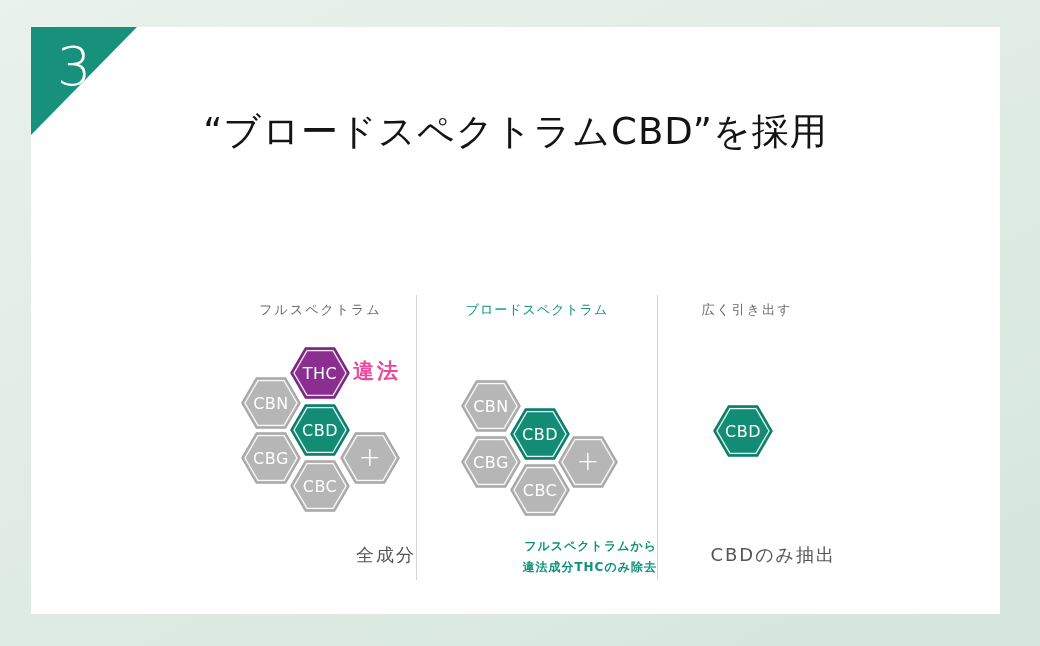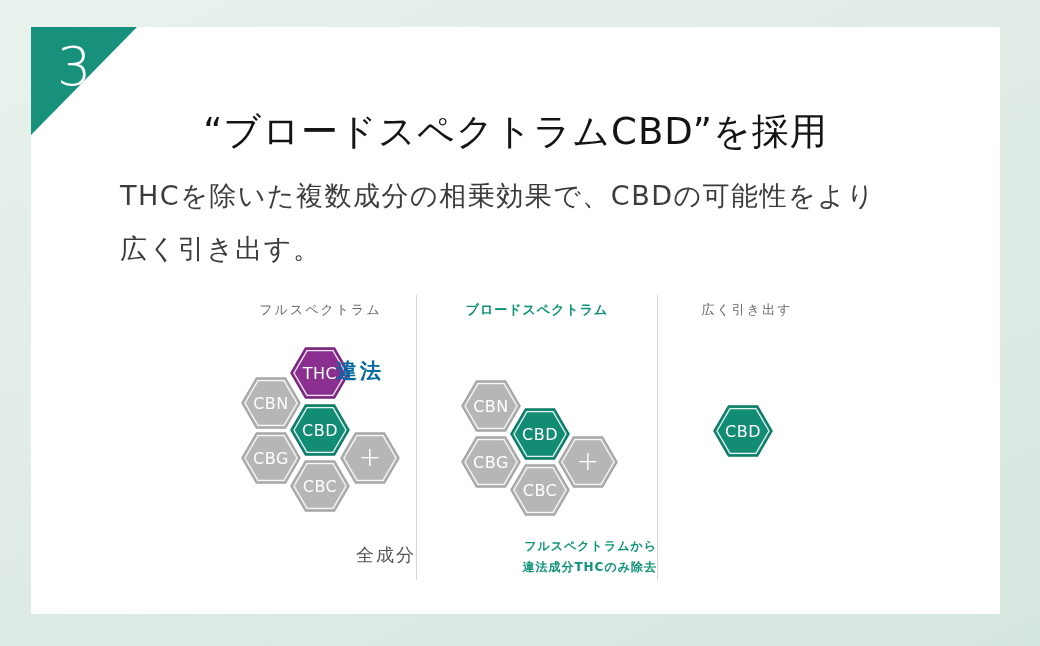--- a/index.html
+++ b/index.html
@@ -35,59 +35,55 @@
   }
   .col{position:relative;height:100%;}
   .col1{width:191px}
   .col2{width:240px}
   .col3{width:178px}
   .vdivider{width:1px;height:100%;background:#d5d5d5;}
   .col-header{
     position:absolute;top:6px;left:0;right:0;text-align:center;
     font-size:13px;letter-spacing:2px;color:#686868;white-space:nowrap;
   }
-  .col2 .col-header{color:#0d9377;font-weight:700;letter-spacing:1px;}
+  .col2 .col-header{color:#0d9377;font-weight:400;letter-spacing:1px;}
   .hex{position:absolute;width:58px;height:52px;}
   .hex svg{display:block;width:100%;height:100%;overflow:visible;}
   .hex-gray .outer{fill:#b6b6b6;stroke:#a5a5a5;stroke-width:1.5;}
   .hex-teal .outer{fill:#138c75;stroke:#0c7a64;stroke-width:1.5;}
   .hex-purple .outer{fill:#8a2f90;stroke:#76257c;stroke-width:1.5;}
   .hex .inner{fill:none;stroke:#ffffff;stroke-opacity:0.9;stroke-width:1.3;}
   .hex-label{
     position:absolute;inset:0;display:flex;align-items:center;justify-content:center;
     color:#ffffff;font-size:16px;letter-spacing:0.5px;
   }
   .hex-plus .hex-label{font-size:27px;font-weight:300;padding-bottom:3px;}
   .illegal-label{
-    position:absolute;left:111px;top:62px;
-    font-size:21px;font-weight:700;color:#0369a1;letter-spacing:3px;white-space:nowrap;
+    position:absolute;left:128px;top:62px;
+    font-size:21px;font-weight:700;color:#ec4899;letter-spacing:3px;white-space:nowrap;
   }
   .caption{
     position:absolute;left:0;right:0;bottom:13px;text-align:right;
     font-size:18px;color:#555555;letter-spacing:2px;white-space:nowrap;
   }
   .col2 .caption{
     bottom:2px;color:#0d9377;font-weight:700;font-size:12px;
     line-height:21px;letter-spacing:1px;
   }
 </style>
 </head>
 <body>
 
 <div class="card">
 
   <div class="corner-badge"></div>
   <div class="corner-number">3</div>
 
   <h1 class="page-title">“ブロードスペクトラムCBD”を採用</h1>
 
-  <div class="subtitle">
-    <div>THCを除いた複数成分の相乗効果で、CBDの可能性をより</div>
-    <div>広く引き出す。</div>
-  </div>
 
   <div class="diagram">
 
     <div class="col col1">
       <div class="col-header">フルスペクトラム</div>
 
       <div class="hex hex-purple" style="left:66px;top:52px">
         <svg viewBox="0 0 58 50">
           <polygon class="outer" points="0,25 14.5,0 43.5,0 58,25 43.5,50 14.5,50"></polygon>
           <polygon class="inner" points="3,25 16,2.6 42,2.6 55,25 42,47.4 16,47.4"></polygon>
@@ -196,16 +192,17 @@
       <div class="col-header">広く引き出す</div>
 
       <div class="hex hex-teal" style="left:56px;top:110px">
         <svg viewBox="0 0 58 50">
           <polygon class="outer" points="0,25 14.5,0 43.5,0 58,25 43.5,50 14.5,50"></polygon>
           <polygon class="inner" points="3,25 16,2.6 42,2.6 55,25 42,47.4 16,47.4"></polygon>
         </svg>
         <span class="hex-label">CBD</span>
       </div>
 
+      <div class="caption">CBDのみ抽出</div>
     </div>
 
   </div>
 </div>
 
 </body></html>

